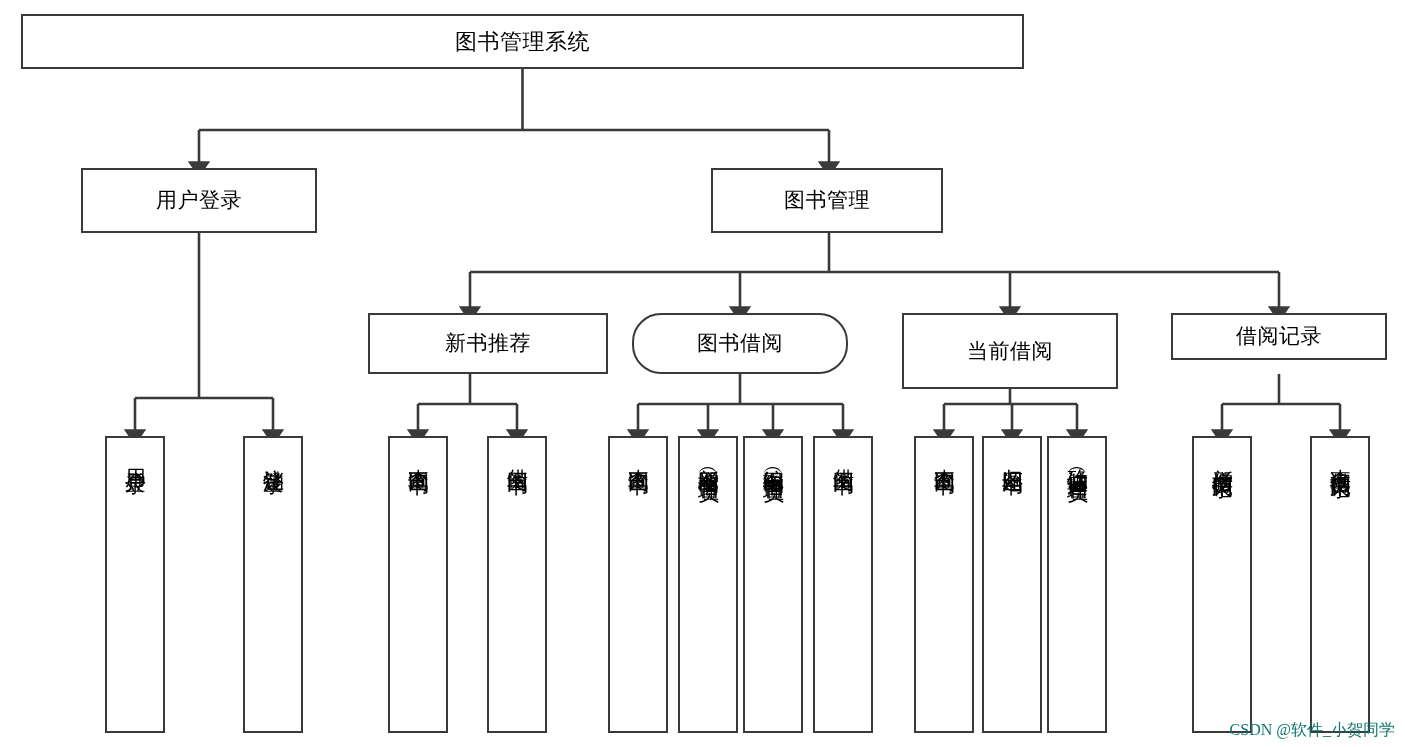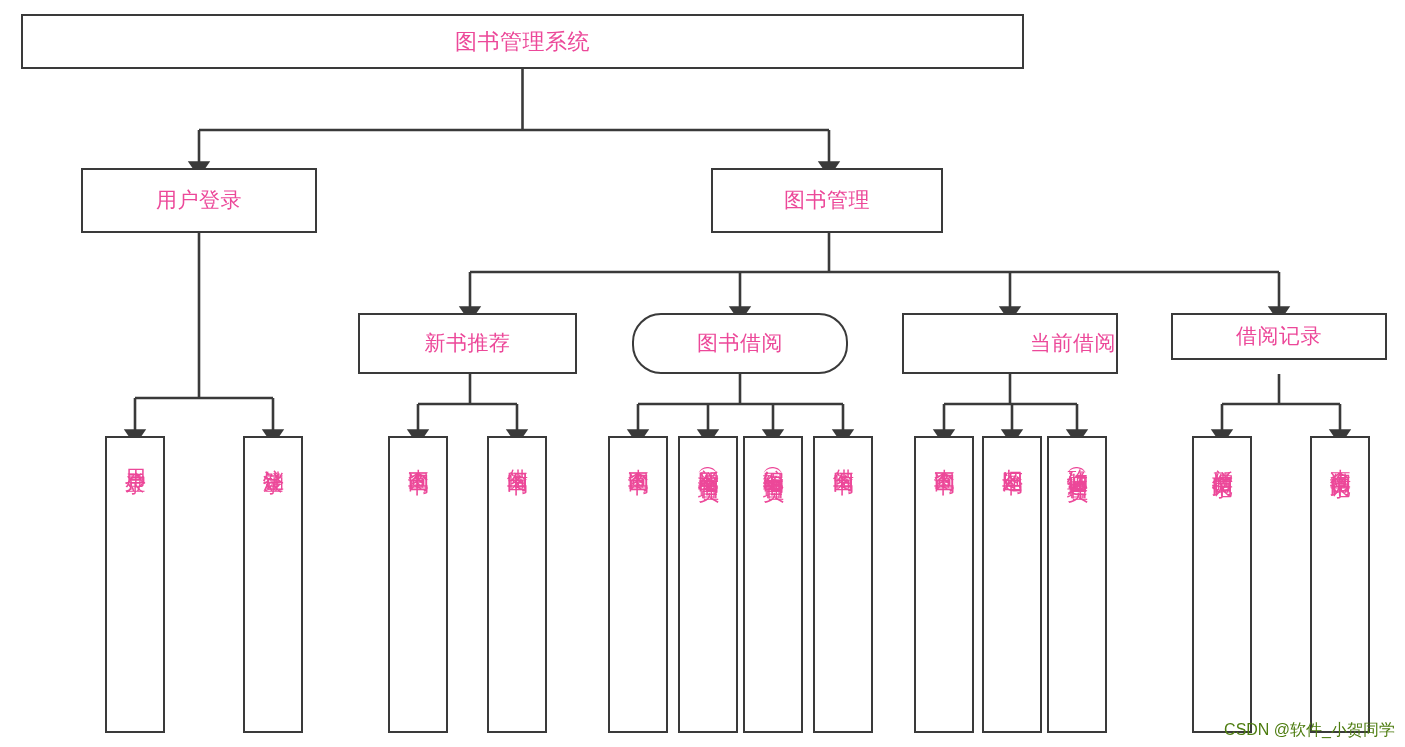--- a/index.html
+++ b/index.html
@@ -33,21 +33,21 @@
     background: #ffffff;
     border: 2.5px solid #3a3a3a;
     display: flex;
     align-items: center;
     justify-content: center;
     z-index: 2;
   }
   .node-label {
     display: block;
     text-align: center;
-    color: #ec4899;
+    color: #000000;
     letter-spacing: 0.5px;
     line-height: 1.18;
     white-space: nowrap;
   }
   .node.horizontal .node-label {
     font-size: 21px;
   }
   .node.root .node-label {
     font-size: 22px;
   }
@@ -61,24 +61,24 @@
     font-size: 21px;
     letter-spacing: 2px;
     line-height: 1;
     white-space: pre;
   }
   #watermark {
     position: absolute;
     right: 10px;
     bottom: 6px;
     font-size: 16px;
-    color: #4d7c0f;
+    color: #0f766e;
     z-index: 5;
     white-space: nowrap;
-    font-family: Liberation Sans, sans-serif;
+    font-family: Liberation Serif, serif;
   }
 </style>
 </head>
 <body>
 
 <div id="diagram-root">
 
   <svg id="edge-layer" viewBox="0 0 1405 747" width="1405" height="747" xmlns="http://www.w3.org/2000/svg">
     <defs>
       <marker id="arrowhead" markerWidth="9" markerHeight="9" refX="2.2" refY="4.5" orient="auto" markerUnits="strokeWidth">
@@ -126,27 +126,27 @@
     <span class="node-label">图书管理系统</span>
   </div>
 
   <div class="node horizontal" style="left: 81px; top: 168px; width: 236px; height: 65px;">
     <span class="node-label">用户登录</span>
   </div>
   <div class="node horizontal" style="left: 711px; top: 168px; width: 232px; height: 65px;">
     <span class="node-label">图书管理</span>
   </div>
 
-  <div class="node horizontal" style="left: 358px; top: 313px; width: 219px; height: 61px;">
+  <div class="node horizontal" style="left: 368px; top: 313px; width: 240px; height: 61px;">
     <span class="node-label">新书推荐</span>
   </div>
   <div class="node horizontal" style="left: 632px; top: 313px; width: 216px; height: 61px; border-radius: 29px;">
     <span class="node-label">图书借阅</span>
   </div>
-  <div class="node horizontal" style="left: 902px; top: 313px; width: 216px; height: 61px; justify-content: flex-end;">
+  <div class="node horizontal" style="left: 902px; top: 313px; width: 216px; height: 76px;">
     <span class="node-label">当前借阅</span>
   </div>
   <div class="node horizontal" style="left: 1171px; top: 313px; width: 216px; height: 47px;">
     <span class="node-label">借阅记录</span>
   </div>
 
   <div class="node vertical" style="left: 105px; top: 436px; width: 60px; height: 297px;">
     <span class="node-label">用户登录</span>
   </div>
   <div class="node vertical" style="left: 243px; top: 436px; width: 60px; height: 297px;">

